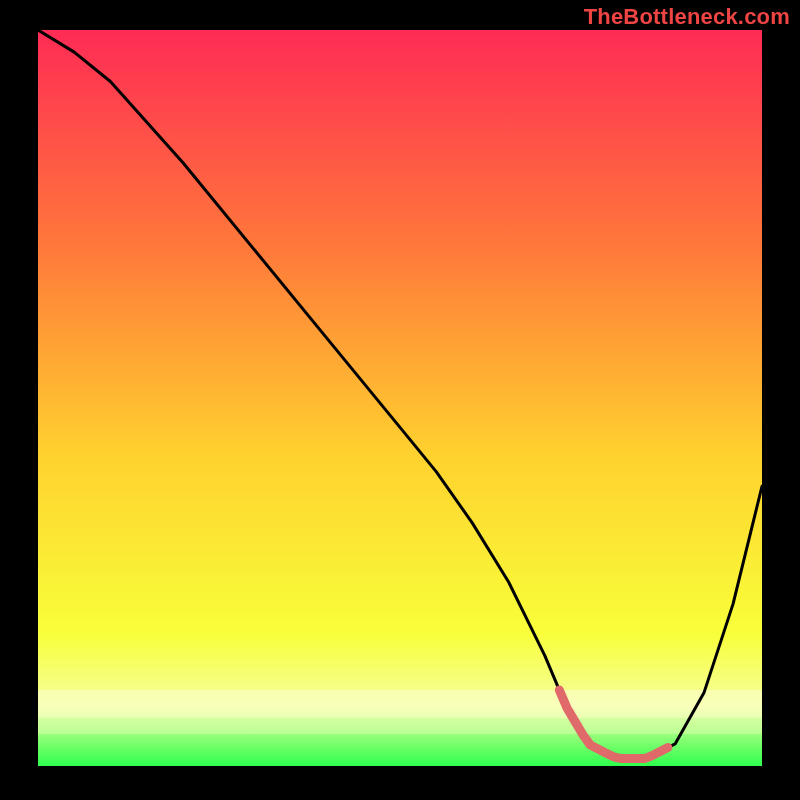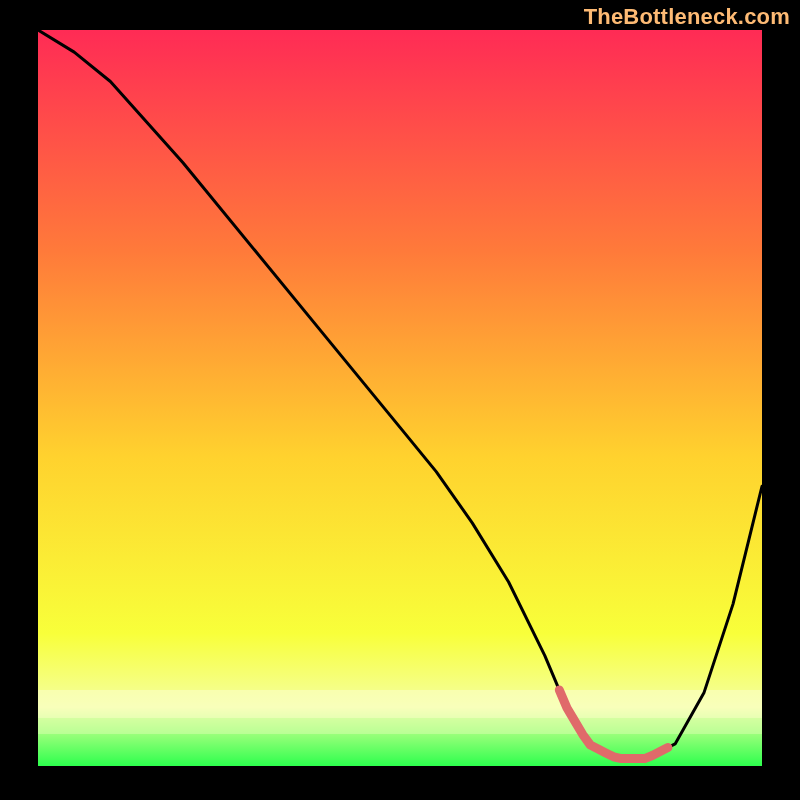--- a/index.html
+++ b/index.html
@@ -10,21 +10,21 @@
     height: 800px;
     background: #000;
   }
   .watermark {
     position: absolute;
     top: 4px;
     right: 10px;
     font-family: Arial, Helvetica, sans-serif;
     font-size: 22px;
     font-weight: bold;
-    color: #fdba74;
+    color: #ef4444;
     letter-spacing: 0.2px;
   }
   .plot-area {
     position: absolute;
     left: 38px;
     top: 30px;
     width: 724px;
     height: 736px;
     overflow: hidden;
   }

